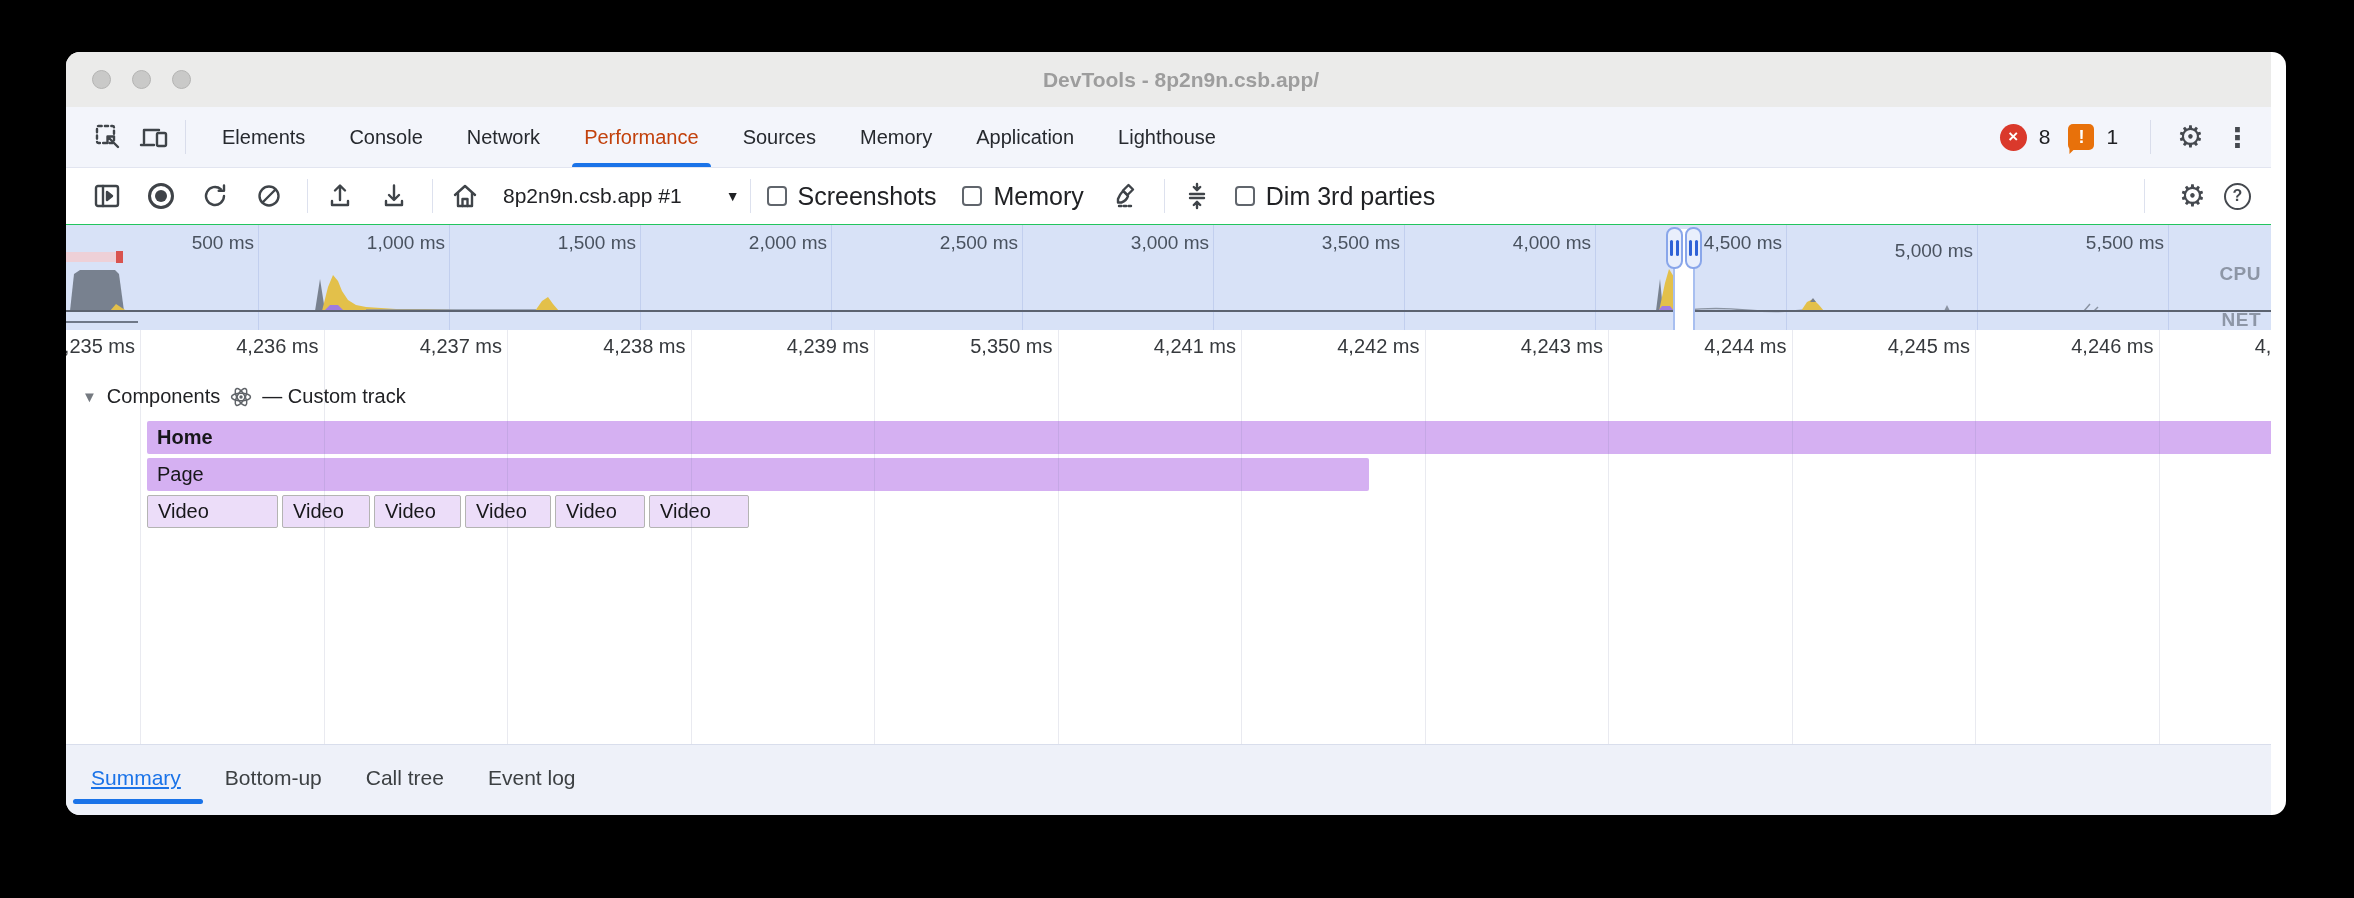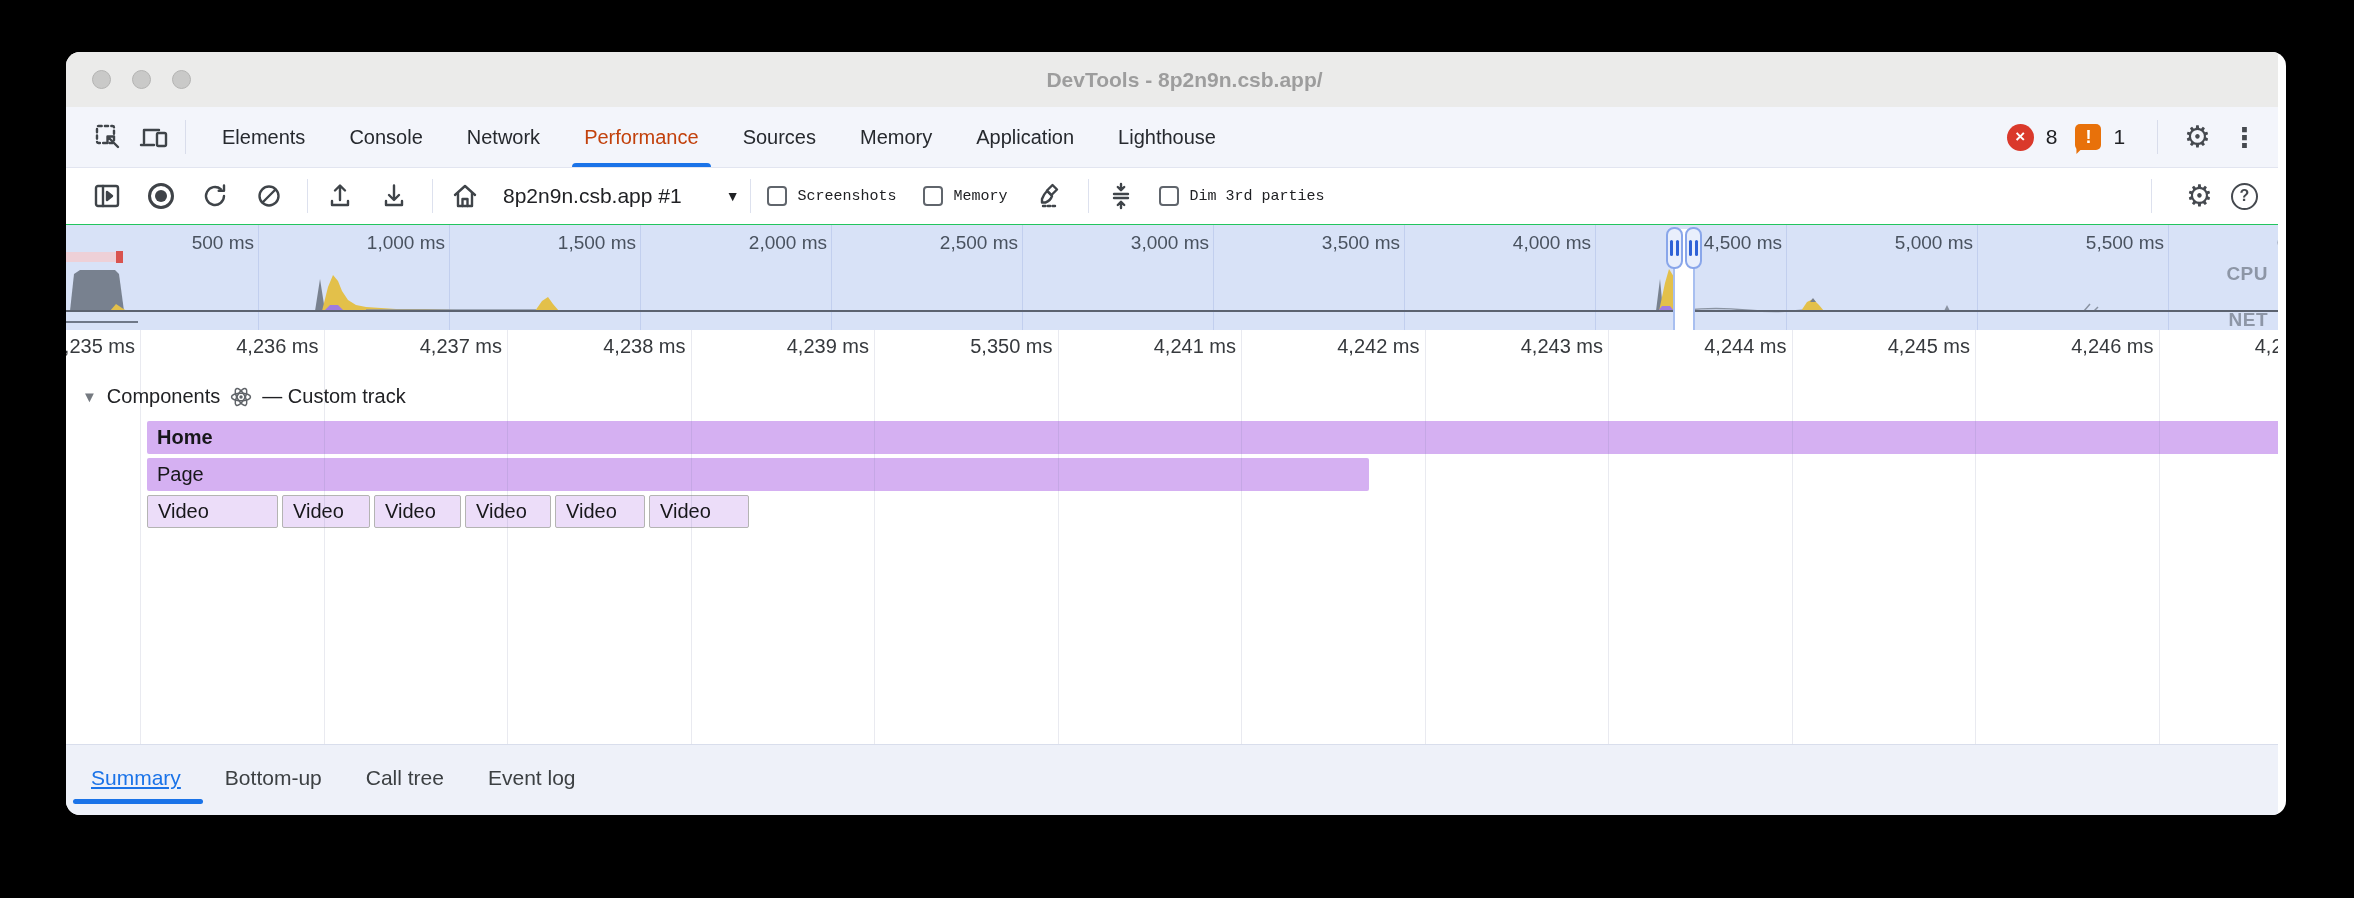--- a/index.html
+++ b/index.html
@@ -1,20 +1,20 @@
 <!DOCTYPE html>
 <html><head>
 <meta charset="utf-8">
 <style>
   html,body{margin:0;padding:0;background:#000;}
   #stage{position:relative;width:2354px;height:898px;background:#000;overflow:hidden;
          font-family:"Liberation Sans","DejaVu Sans",sans-serif;-webkit-font-smoothing:antialiased;}
   #win{position:absolute;left:66px;top:52px;width:2220px;height:763px;border-radius:14px;
        overflow:hidden;background:#fff;box-shadow:0 24px 70px rgba(0,0,0,.6);}
-  #win section{position:absolute;left:0;right:8px;padding-left:25px;}
+  #win section{position:absolute;left:0;right:15px;padding-left:25px;}
 
   
   .titlebar{top:0;height:55px;background:#ebebea;border-bottom:1px solid #d6d6d5;}
   .lights{position:absolute;left:26px;top:18px;display:flex;gap:21px;}
   .light{width:19px;height:19px;border-radius:50%;background:#c9c9c8;border:1px solid #b4b4b3;box-sizing:border-box;}
   .wintitle{text-align:center;line-height:55px;font-size:21px;font-weight:700;color:#9d9d9d;}
 
   
   .tabbar{top:55px;height:61px;background:#f3f5fb;border-bottom:1px solid #e2e5f0;
           display:flex;align-items:center;padding:0 20px;box-sizing:border-box;}
@@ -41,21 +41,21 @@
            display:flex;align-items:center;padding:0 20px;box-sizing:border-box;}
   .t-btn{display:flex;align-items:center;justify-content:center;width:32px;height:32px;margin-right:22px;flex:none;}
   .t-sep{width:1px;height:34px;background:#dde1ee;margin:0 16px 0 0;flex:none;}
   .record-icon{width:26px;height:26px;border-radius:50%;border:3px solid #3f4348;box-sizing:border-box;
        display:flex;align-items:center;justify-content:center;}
   .record-icon i{width:12px;height:12px;border-radius:50%;background:#3f4348;}
   .target-select{display:flex;align-items:center;margin:0 10px 0 0;font-size:21px;color:#202124;white-space:nowrap;}
   .caret{font-size:14px;color:#202124;margin-left:44px;}
   .cb-group{display:flex;align-items:center;margin-right:26px;flex:none;}
   .checkbox{width:20px;height:20px;border:2px solid #60656c;border-radius:4px;background:#fff;box-sizing:border-box;}
-  .cb-label{font-size:15px;color:#202124;margin-left:11px;white-space:nowrap;font-family:Liberation Mono, monospace;}
+  .cb-label{font-size:25px;color:#202124;margin-left:11px;white-space:nowrap;}
   .toolbar-right{margin-left:auto;display:flex;align-items:center;gap:18px;}
   .help-icon{width:27px;height:27px;border-radius:50%;border:2.5px solid #45494f;box-sizing:border-box;
        display:flex;align-items:center;justify-content:center;font-size:16px;font-weight:700;color:#45494f;}
 
   
   .overview{top:173px;height:105px;background:#d8e2f7;border-bottom:3px solid #0f172a;overflow:hidden;}
   .ov-grid{position:absolute;top:0;bottom:0;width:1px;background:#c2cfee;}
   .ov-label{position:absolute;top:7px;width:150px;text-align:right;font-size:19px;color:#49525f;white-space:nowrap;}
   .ov-side{position:absolute;right:10px;font-size:19px;font-weight:700;color:#8d96a6;letter-spacing:.5px;}
   .cpu-baseline{position:absolute;left:0;right:0;top:85px;height:2px;background:#5c6370;}
@@ -263,21 +263,21 @@
       <div id="ov-label-holder">
           <div class="ov-label" style="left: 38px;">500 ms</div>
           <div class="ov-label" style="left: 229px;">1,000 ms</div>
           <div class="ov-label" style="left: 420px;">1,500 ms</div>
           <div class="ov-label" style="left: 611px;">2,000 ms</div>
           <div class="ov-label" style="left: 802px;">2,500 ms</div>
           <div class="ov-label" style="left: 993px;">3,000 ms</div>
           <div class="ov-label" style="left: 1184px;">3,500 ms</div>
           <div class="ov-label" style="left: 1375px;">4,000 ms</div>
           <div class="ov-label" style="left: 1566px;">4,500 ms</div>
-          <div class="ov-label" style="left: 1757px;">5,000 ms</div>
+          <div class="ov-label" style="left: 1757px; margin-top: 8px;">5,000 ms</div>
           <div class="ov-label" style="left: 1948px;">5,500 ms</div>
           <div class="ov-label" style="left: 2139px;">6,000 ms</div>
         </div>
       <div class="cpu-baseline"></div>
       <div class="net-line"></div>
       <div class="ov-side" style="top:38px;">CPU</div>
       <div class="ov-side" style="top:84px;">NET</div>
       <div class="sel-strip"></div>
       <div class="handle" style="left:1600px;">
           <i></i>

